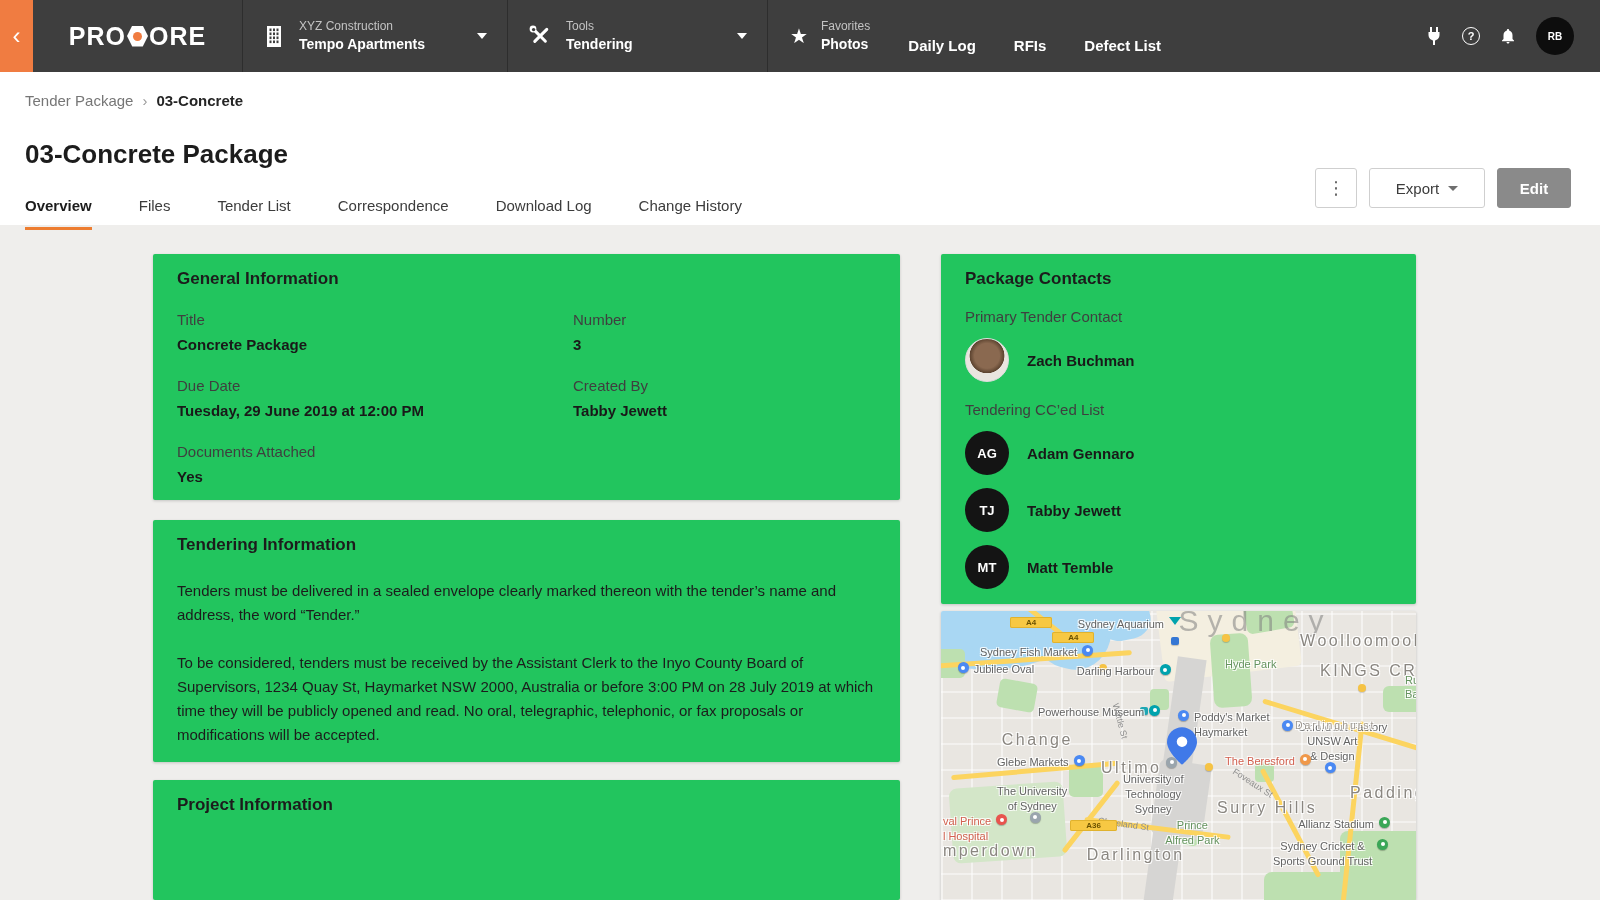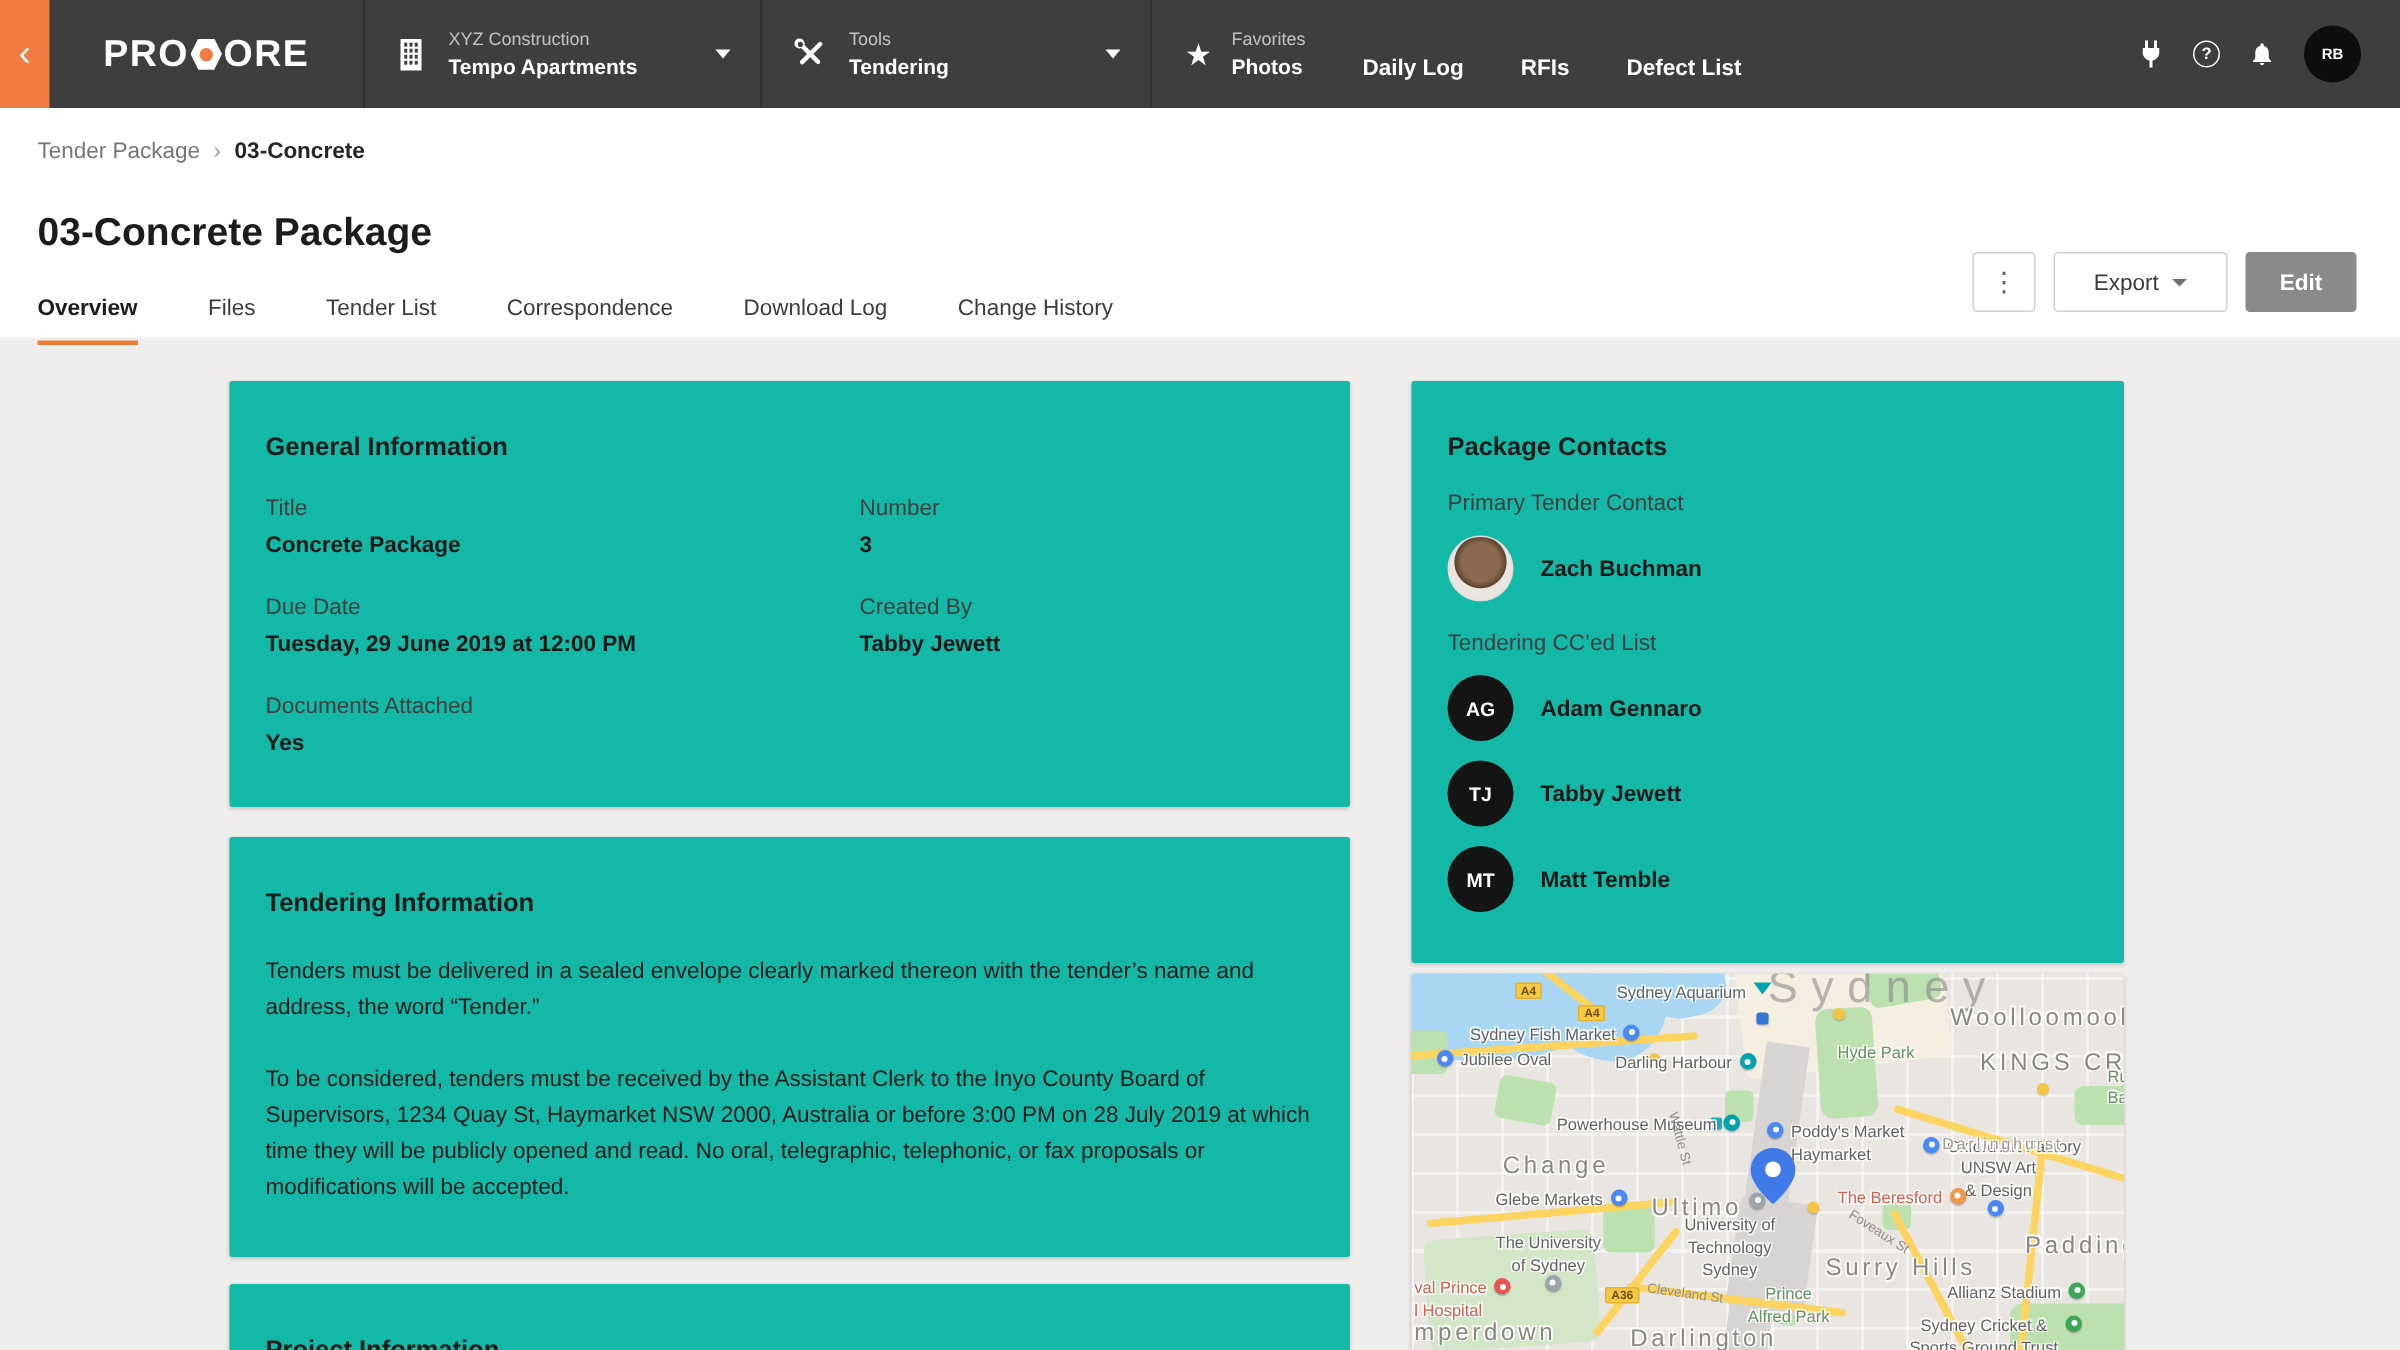--- a/index.html
+++ b/index.html
@@ -51,21 +51,21 @@
              border-top:5px solid #6f6f6f; }
   .btn-edit { width:74px; background:#8a8a8a; border-color:#8a8a8a; color:#fff; font-weight:bold; }
   .tabs { display:flex; padding-left:25px; margin-top:27px; gap:47px; }
   .tab { font-size:15px; color:#3c3c3c; padding-bottom:13px; cursor:pointer; }
   .tab.active { font-weight:bold; color:#1c1c1c; border-bottom:3px solid #ed7d31; }
 
   
   .content { display:flex; padding:29px 0 0 153px; align-items:flex-start; }
   .col-left { width:747px; }
   .col-right { width:475px; margin-left:41px; }
-  .card { background:#14b8a6; border-radius:2px; box-shadow:0 1px 3px rgba(0,0,0,.18); padding:34px 24px; }
+  .card { background:#22c55e; border-radius:2px; box-shadow:0 1px 3px rgba(0,0,0,.18); padding:15px 24px; }
   .card h2 { font-size:17px; font-weight:bold; color:#1c1c1c; }
 
   .gi-grid { display:grid; grid-template-columns:396px 1fr; margin-top:22px; row-gap:24px; }
   .fld .lbl { font-size:15px; color:#3f3f3f; }
   .fld .val { font-size:15px; font-weight:bold; color:#191919; margin-top:8px; }
   .pill { display:inline-block; background:#2d9bf0; color:#fff; font-size:14px; font-weight:bold;
           padding:6px 17px; border-radius:16px; margin-top:6px; }
 
   .card-tender { margin-top:20px; }
   .card-tender p { font-size:15px; line-height:24px; color:#1c1c1c; margin-top:24px; }
@@ -111,21 +111,21 @@
   .mk { width:11px; height:11px; border-radius:50%; position:relative; flex:0 0 11px; margin-top:0;
         box-shadow:0 1px 1px rgba(0,0,0,.25); }
   .mk::after { content:""; position:absolute; left:3.5px; top:3.5px; width:4px; height:4px;
                border-radius:50%; background:#fff; }
   .mk.caret { width:0; height:0; border-radius:0; box-shadow:none; border-left:6px solid transparent;
               border-right:6px solid transparent; border-top:8px solid #00a3ad; background:none !important; }
   .mk.caret::after { display:none; }
   .mdot { position:absolute; border-radius:50%; z-index:2; box-shadow:0 1px 1px rgba(0,0,0,.2); }
   .mdot.sq { border-radius:2px; }
   .rbadge { position:absolute; background:#f7c843; color:#6b5200; font-size:8px; font-weight:bold;
-            padding:1px 4px; border-radius:2px; z-index:3; box-shadow:0 0 0 1px #e0b22e inset; }
+            padding:1px 16px; border-radius:2px; z-index:3; box-shadow:0 0 0 1px #e0b22e inset; }
   .main-pin { position:absolute; z-index:5; }
 </style>
 </head>
 <body>
 
 <div class="topnav">
   <div class="nav-back">
     <span>‹</span>
   </div>
   <div class="nav-logo">

